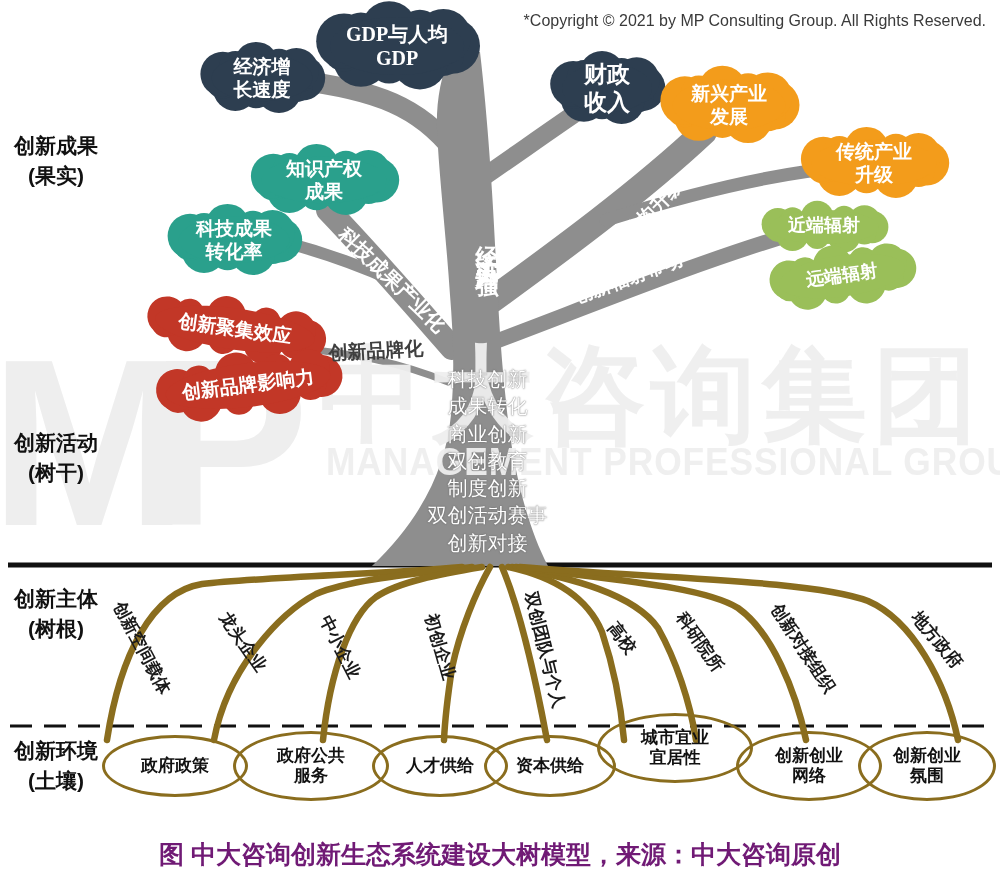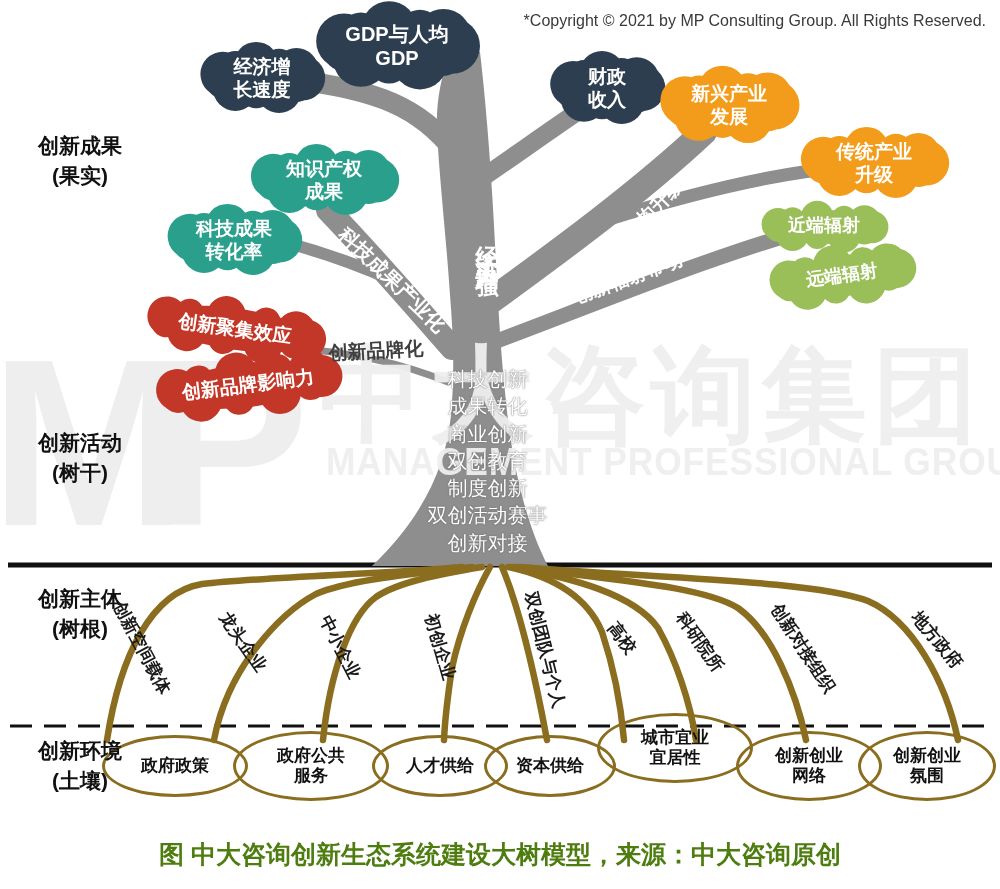--- a/index.html
+++ b/index.html
@@ -14,21 +14,21 @@
   #wm-en{left:326px;top:441px;font-size:38px;letter-spacing:1px;color:rgba(238,238,238,0.95);
          transform:scaleX(.93);transform-origin:left center;}
   .cloud{position:absolute;z-index:3;}
   .cloud svg{position:absolute;left:0;top:0;overflow:visible;}
   .cloud-label{
     position:absolute;inset:0;display:flex;align-items:center;justify-content:center;
     color:#fff;font-weight:bold;text-align:center;white-space:pre-line;line-height:1.22;
   }
   .side-label{
     position:absolute;left:0;width:112px;z-index:4;text-align:center;
-    font-size:21px;font-weight:bold;color:#111;line-height:30px;padding-left:24px;
+    font-size:21px;font-weight:bold;color:#111;line-height:30px;
   }
   .branch-label{
     position:absolute;z-index:4;font-weight:bold;white-space:nowrap;
   }
   #trunk-items{
     position:absolute;left:390px;top:366px;width:195px;z-index:4;text-align:center;
   }
   .trunk-item{
     font-size:20px;line-height:27.3px;font-weight:normal;color:#fff;white-space:nowrap;
     text-shadow:0 0 1px rgba(90,90,90,.9),0 0 2px rgba(90,90,90,.45);
@@ -39,21 +39,21 @@
   .soil-ellipse{
     position:absolute;z-index:3;border-radius:50%;background:transparent;
     display:flex;align-items:center;justify-content:center;text-align:center;
     font-size:17px;font-weight:bold;color:#111;line-height:1.15;white-space:pre-line;
   }
   #copyright{
     position:absolute;top:12px;right:14px;z-index:4;font-size:16px;color:#3a3a3a;
   }
   #caption{
     position:absolute;top:838px;left:0;width:100%;z-index:4;text-align:center;
-    font-size:25px;font-weight:bold;color:#4d7c0f;
+    font-size:25px;font-weight:bold;color:#701a75;
   }
 </style>
 </head>
 <body>
 
 <div id="stage">
 
   <svg id="tree-svg" width="1000" height="889" viewBox="0 0 1000 889">
     <line x1="8" y1="565" x2="992" y2="565" stroke="#111111" stroke-width="5"></line>
     <g fill="none" stroke-linecap="round" stroke="#8e8e8e">
@@ -110,21 +110,21 @@
       <div class="trunk-item">成果转化</div>
       <div class="trunk-item">商业创新</div>
       <div class="trunk-item">双创教育</div>
       <div class="trunk-item">制度创新</div>
       <div class="trunk-item">双创活动赛事</div>
       <div class="trunk-item">创新对接</div>
     </div>
 
   <div id="copyright">*Copyright © 2021 by MP Consulting Group. All Rights Reserved.</div>
   <div id="caption">图 中大咨询创新生态系统建设大树模型，来源：中大咨询原创</div>
-<div class="cloud" style="left: 318px; top: 5px; width: 158px; height: 82px;">
+<div class="cloud" style="left: 318px; top: 5px; width: 158px; height: 82px; font-family: Liberation Serif, serif;">
       <svg width="158" height="82" viewBox="0 0 158 82">
         <circle cx="134.2" cy="41.0" r="27.8" fill="#2d3e50"></circle>
         <circle cx="125.4" cy="50.3" r="20.6" fill="#2d3e50"></circle>
         <circle cx="101.9" cy="56.6" r="27.8" fill="#2d3e50"></circle>
         <circle cx="71.1" cy="58.0" r="20.6" fill="#2d3e50"></circle>
         <circle cx="42.9" cy="54.0" r="27.8" fill="#2d3e50"></circle>
         <circle cx="26.0" cy="45.8" r="20.6" fill="#2d3e50"></circle>
         <circle cx="26.0" cy="36.2" r="27.8" fill="#2d3e50"></circle>
         <circle cx="42.9" cy="28.0" r="20.6" fill="#2d3e50"></circle>
         <circle cx="71.1" cy="24.0" r="27.8" fill="#2d3e50"></circle>
@@ -161,21 +161,21 @@
         <circle cx="50.0" cy="48.1" r="17.1" fill="#2d3e50"></circle>
         <circle cx="31.9" cy="44.8" r="23.0" fill="#2d3e50"></circle>
         <circle cx="21.2" cy="38.0" r="17.1" fill="#2d3e50"></circle>
         <circle cx="21.2" cy="30.0" r="23.0" fill="#2d3e50"></circle>
         <circle cx="31.9" cy="23.2" r="17.1" fill="#2d3e50"></circle>
         <circle cx="50.0" cy="19.9" r="23.0" fill="#2d3e50"></circle>
         <circle cx="69.6" cy="21.0" r="17.1" fill="#2d3e50"></circle>
         <circle cx="84.7" cy="26.3" r="23.0" fill="#2d3e50"></circle>
         <ellipse cx="55" cy="34" rx="45.1" ry="24.1" fill="#2d3e50"></ellipse>
       </svg>
-      <div class="cloud-label" style="font-size: 19px;">财政
+      <div class="cloud-label" style="font-size: 23px;">财政
 收入</div>
     </div>
     <div class="cloud" style="left: 252px; top: 147px; width: 144px; height: 66px;">
       <svg width="144" height="66" viewBox="0 0 144 66">
         <circle cx="124.8" cy="33.0" r="22.4" fill="#2aa08c"></circle>
         <circle cx="116.5" cy="40.5" r="16.6" fill="#2aa08c"></circle>
         <circle cx="93.9" cy="45.6" r="22.4" fill="#2aa08c"></circle>
         <circle cx="64.5" cy="46.7" r="16.6" fill="#2aa08c"></circle>
         <circle cx="37.4" cy="43.5" r="22.4" fill="#2aa08c"></circle>
         <circle cx="21.3" cy="36.9" r="16.6" fill="#2aa08c"></circle>

